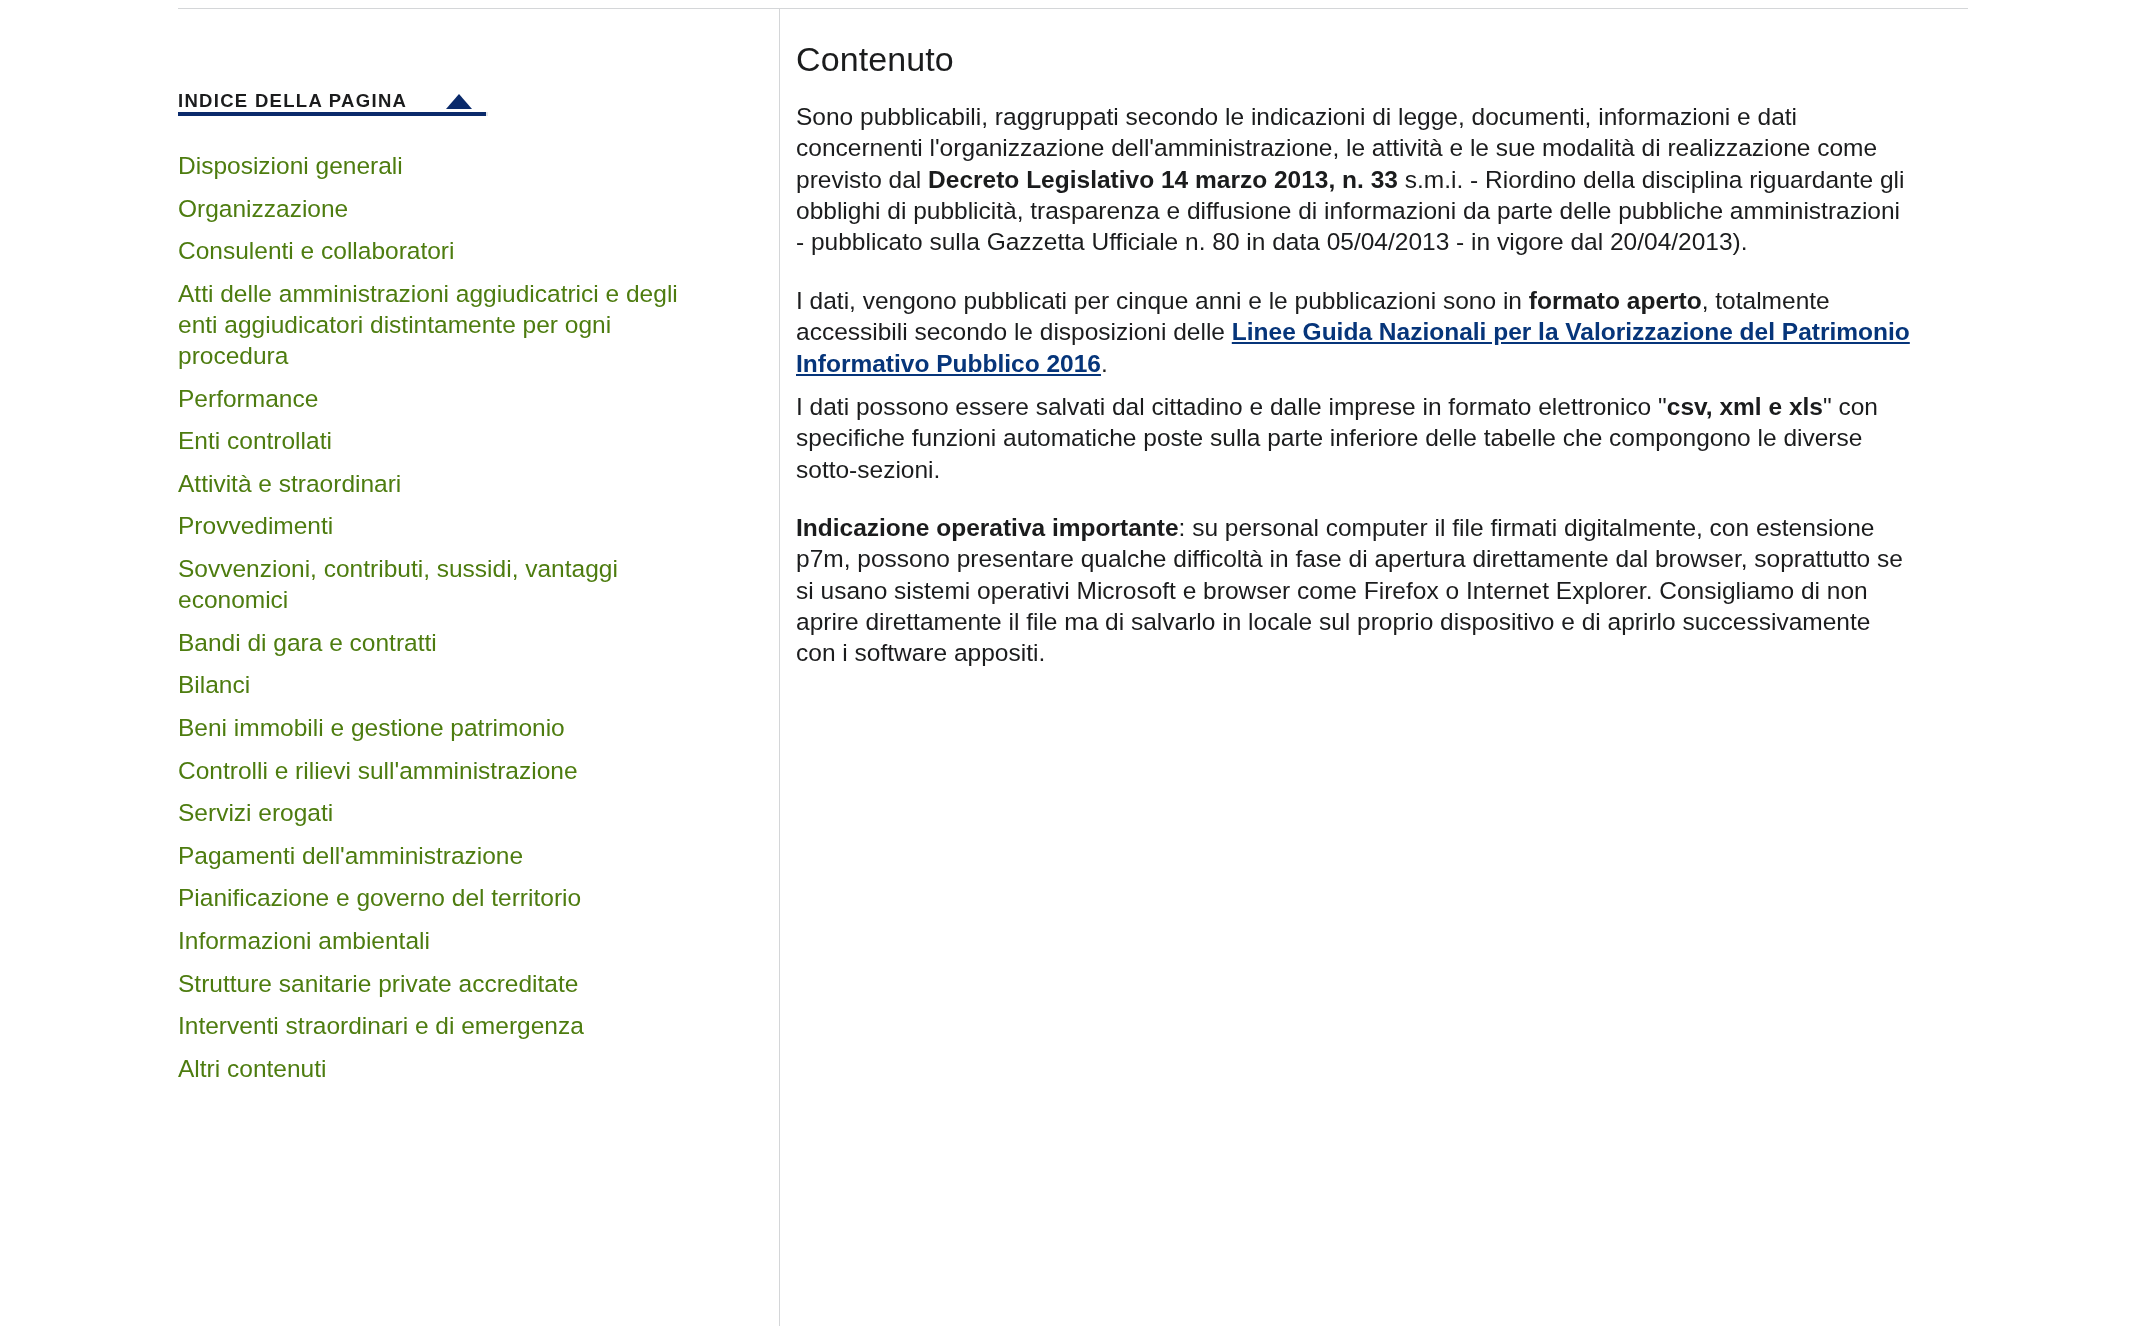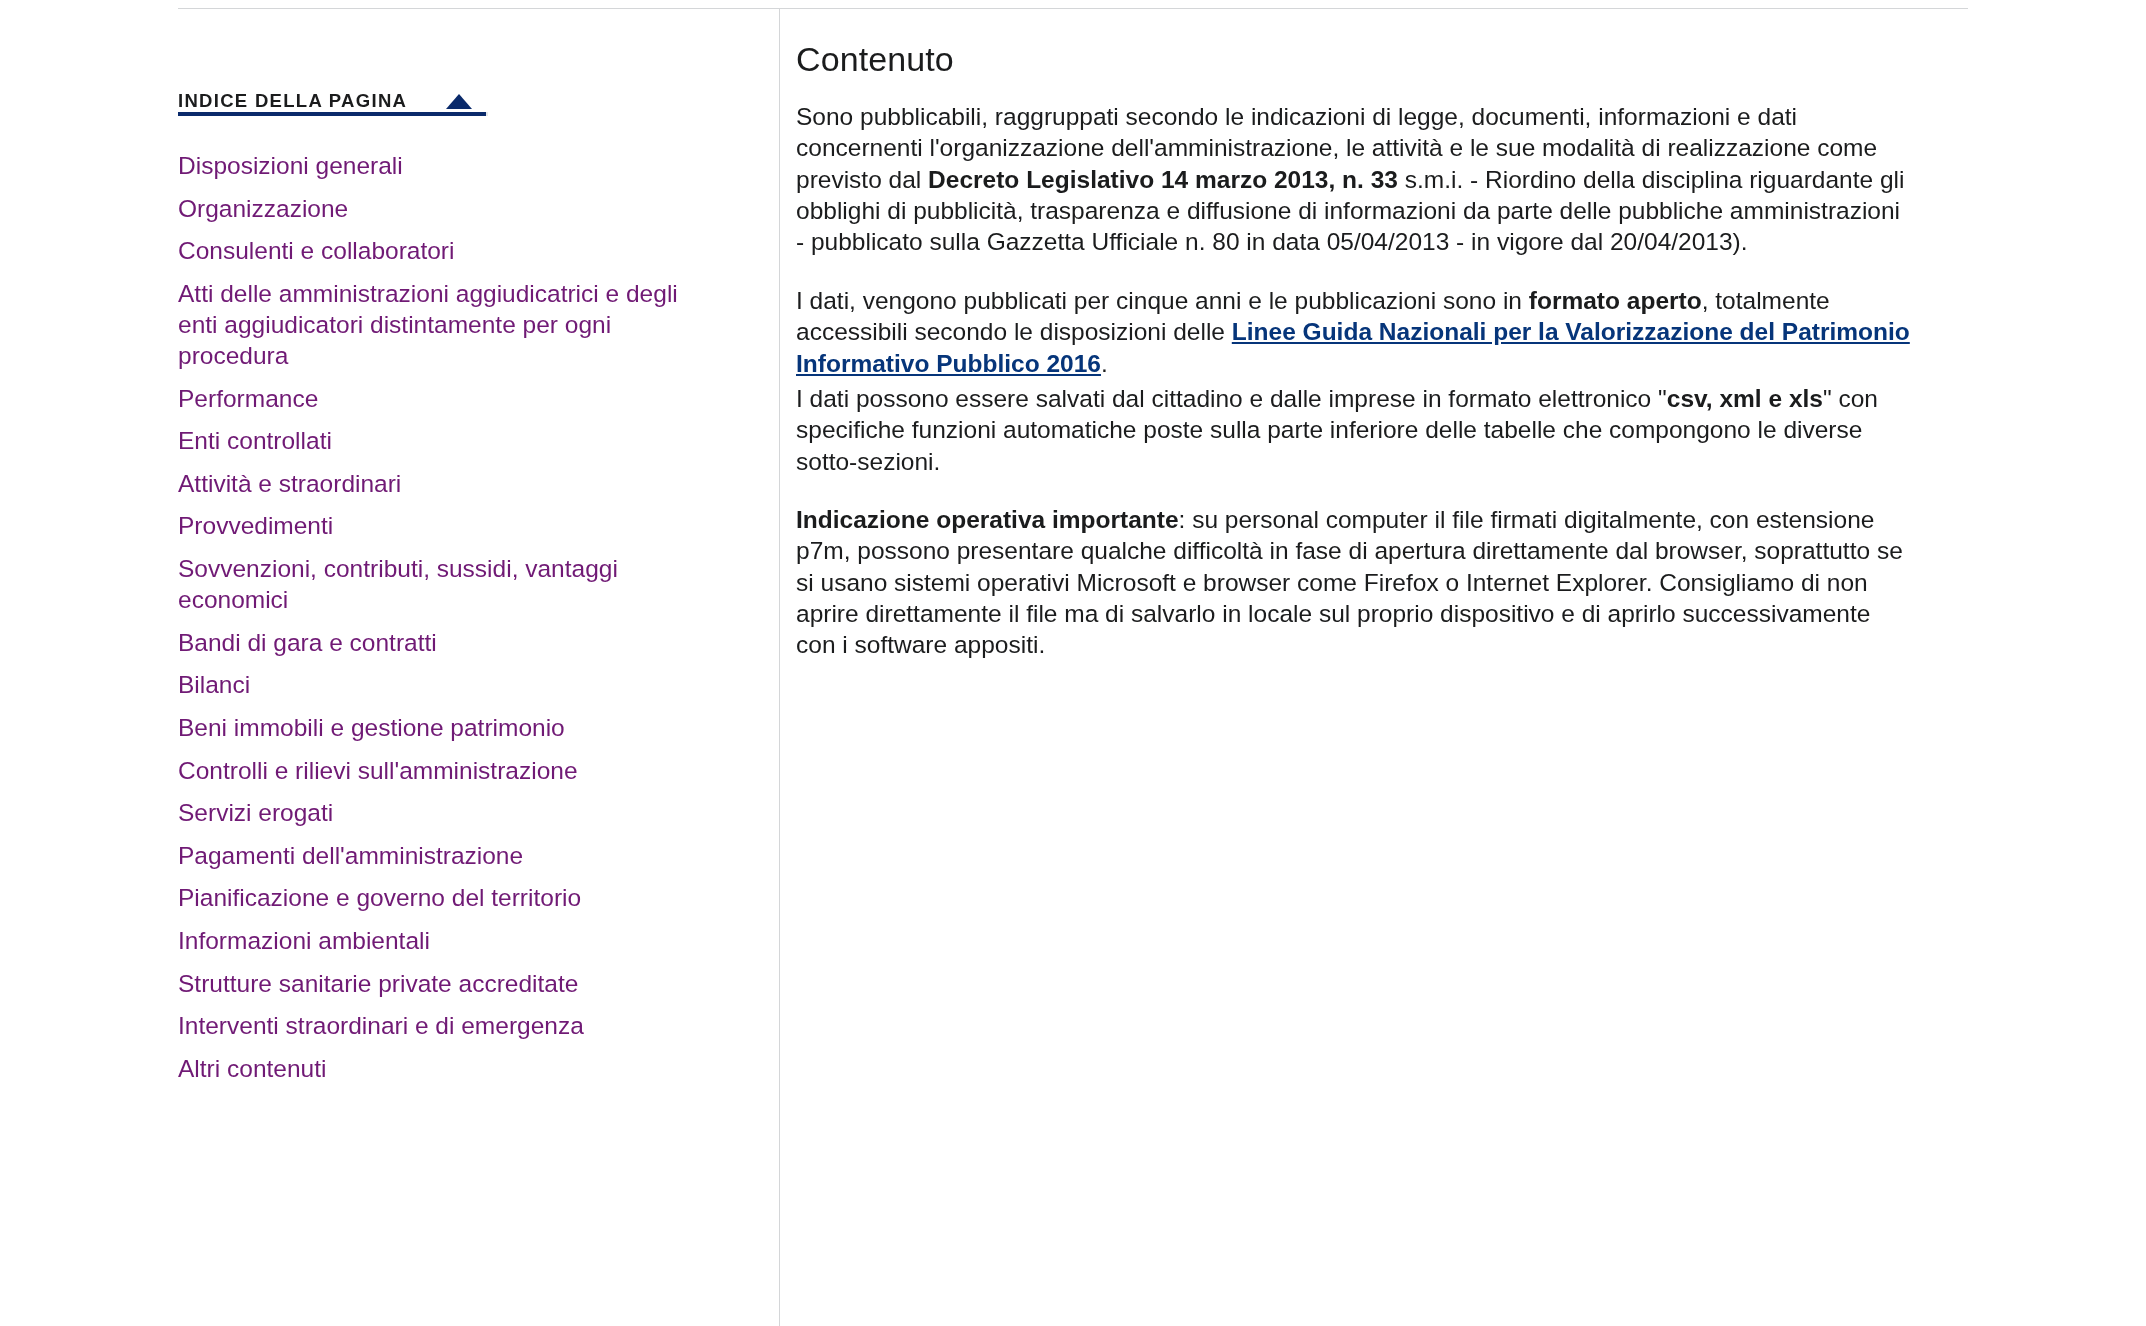--- a/index.html
+++ b/index.html
@@ -108,21 +108,21 @@
   .index-list {
     list-style: none;
     margin: 0;
     padding: 0;
     width: 545px;
   }
   .index-list li {
     margin: 0 0 11.5px 0;
   }
   .index-list a {
-    color: #701a75;
+    color: #4d7c0f;
     text-decoration: none;
     font-size: 24.5px;
     line-height: 1.27;
     display: inline;
   }
 
   
   .content {
     position: absolute;
     left: 796px;
@@ -130,21 +130,21 @@
     width: 1115px;
   }
   h2.content-title {
     margin: 0 0 22px 0;
     font-size: 34px;
     font-weight: 400;
     color: #1b1c1d;
     letter-spacing: 0.1px;
   }
   .content p {
-    margin: 4px 0 27px 0;
+    margin: 12px 0 27px 0;
     font-size: 24.5px;
     line-height: 1.28;
     color: #1b1c1d;
   }
   .content p.tight { margin-bottom: 0; }
   .content b, .content strong { font-weight: 700; }
   .content a.inline-link {
     color: #06357a;
     font-weight: 700;
     text-decoration: underline;

